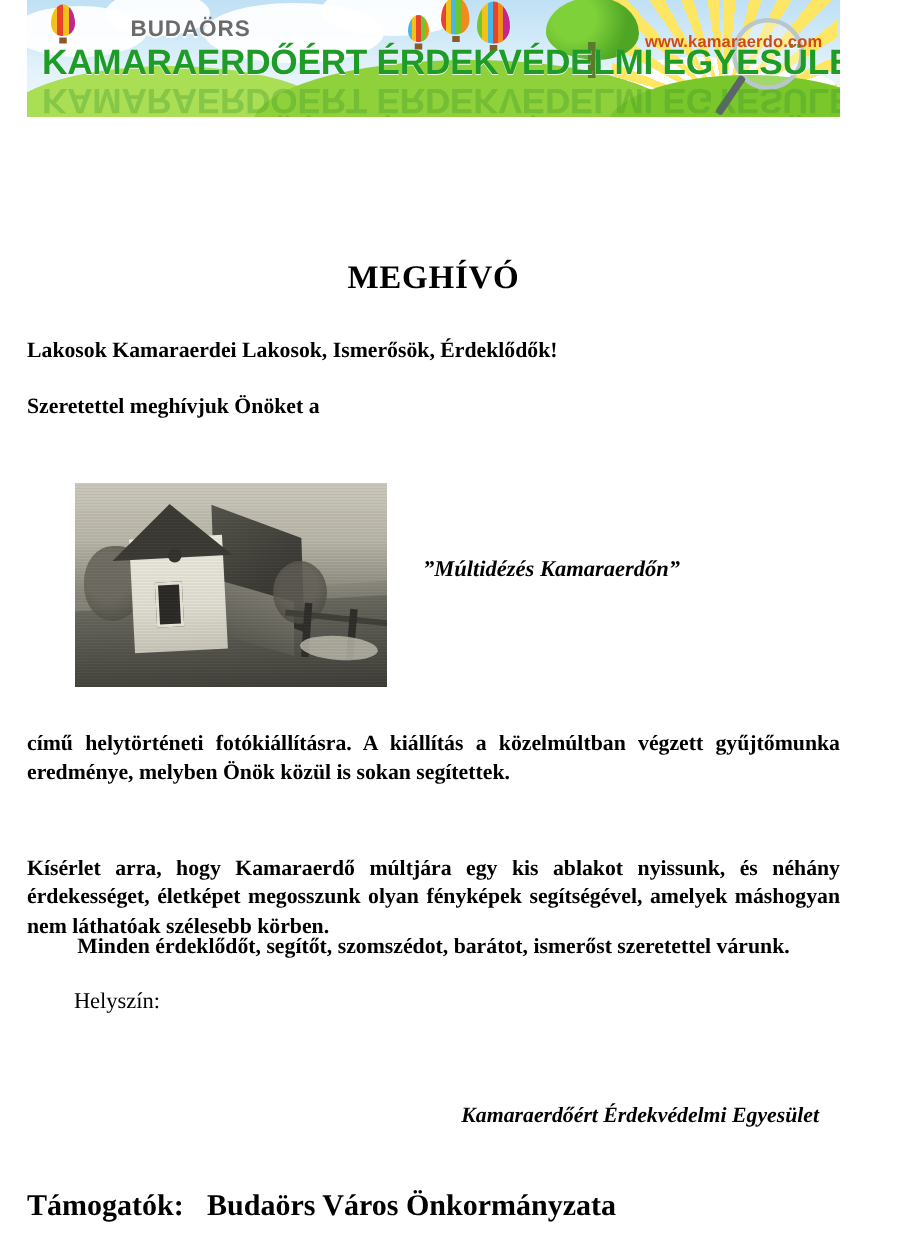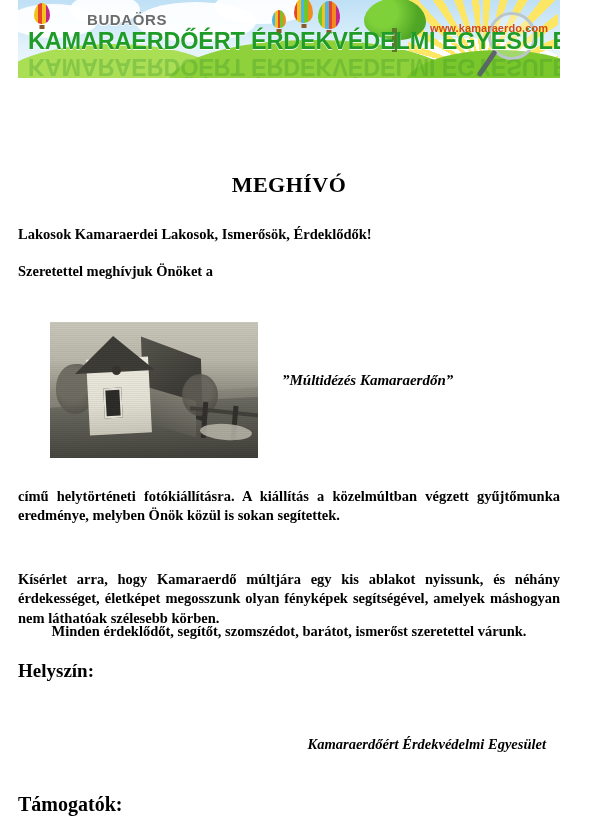--- a/index.html
+++ b/index.html
@@ -346,23 +346,24 @@
   }
   .para-1 { top: 487px; }
   .para-2 { top: 540px; margin-top: 30px; }
   .para-3 { top: 622px; text-align: center; }
 
   .details {
     position: absolute;
     left: 0;
     top: 658px;
     width: 542px;
-    font-size: 19px;
-    font-weight: bold;
+    font-size: 15px;
+    font-weight: normal;
     line-height: 1.35;
+    text-align: center;
   }
   .details-row { display: flex; }
   .details-label { width: 120px; flex: 0 0 120px; }
   .details-value { flex: 1 1 auto; }
 
   .signature {
     position: absolute;
     left: 0;
     top: 736px;
     width: 528px;
@@ -469,17 +470,18 @@
     <div class="details-row">
     </div>
   </div>
 
   <div class="signature">Kamaraerdőért Érdekvédelmi Egyesület</div>
 
   <div class="supporters">
     <div class="supporters-row">
       <div class="supporters-label">Támogatók:</div>
       <div class="supporters-values">
+        <div>Budaörs Város Önkormányzata</div>
       </div>
     </div>
   </div>
 
 </div>
 
 </body></html>

